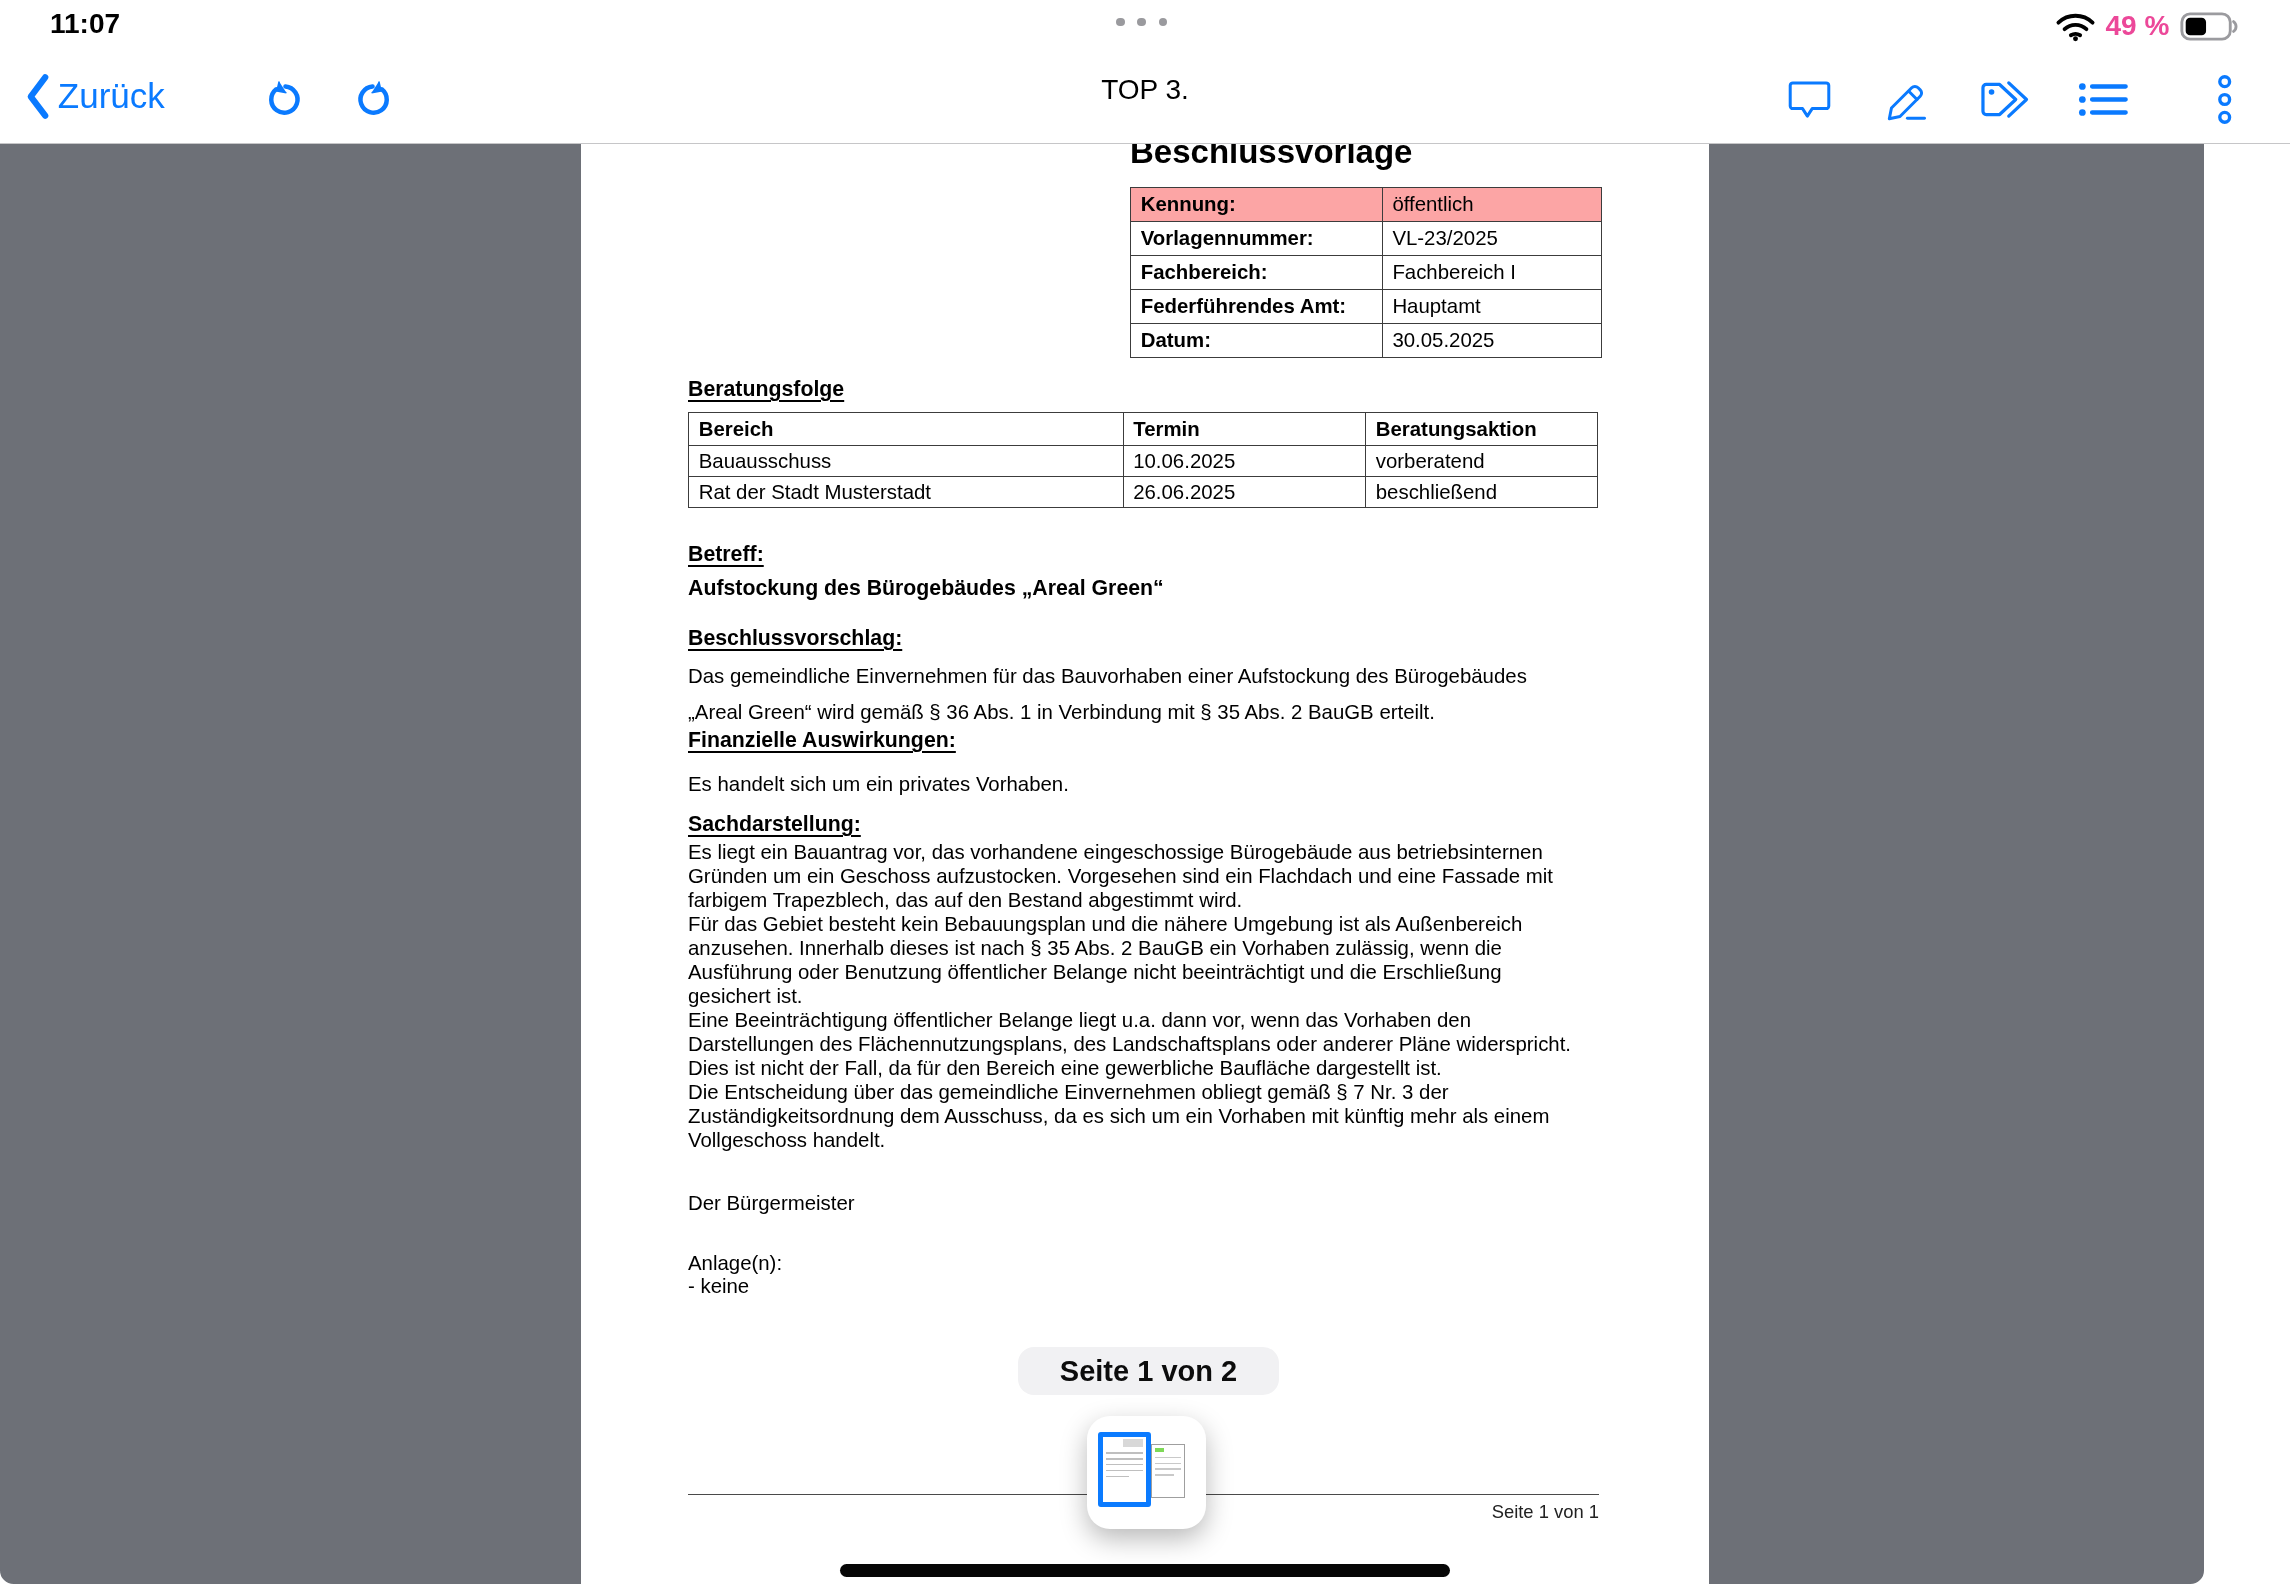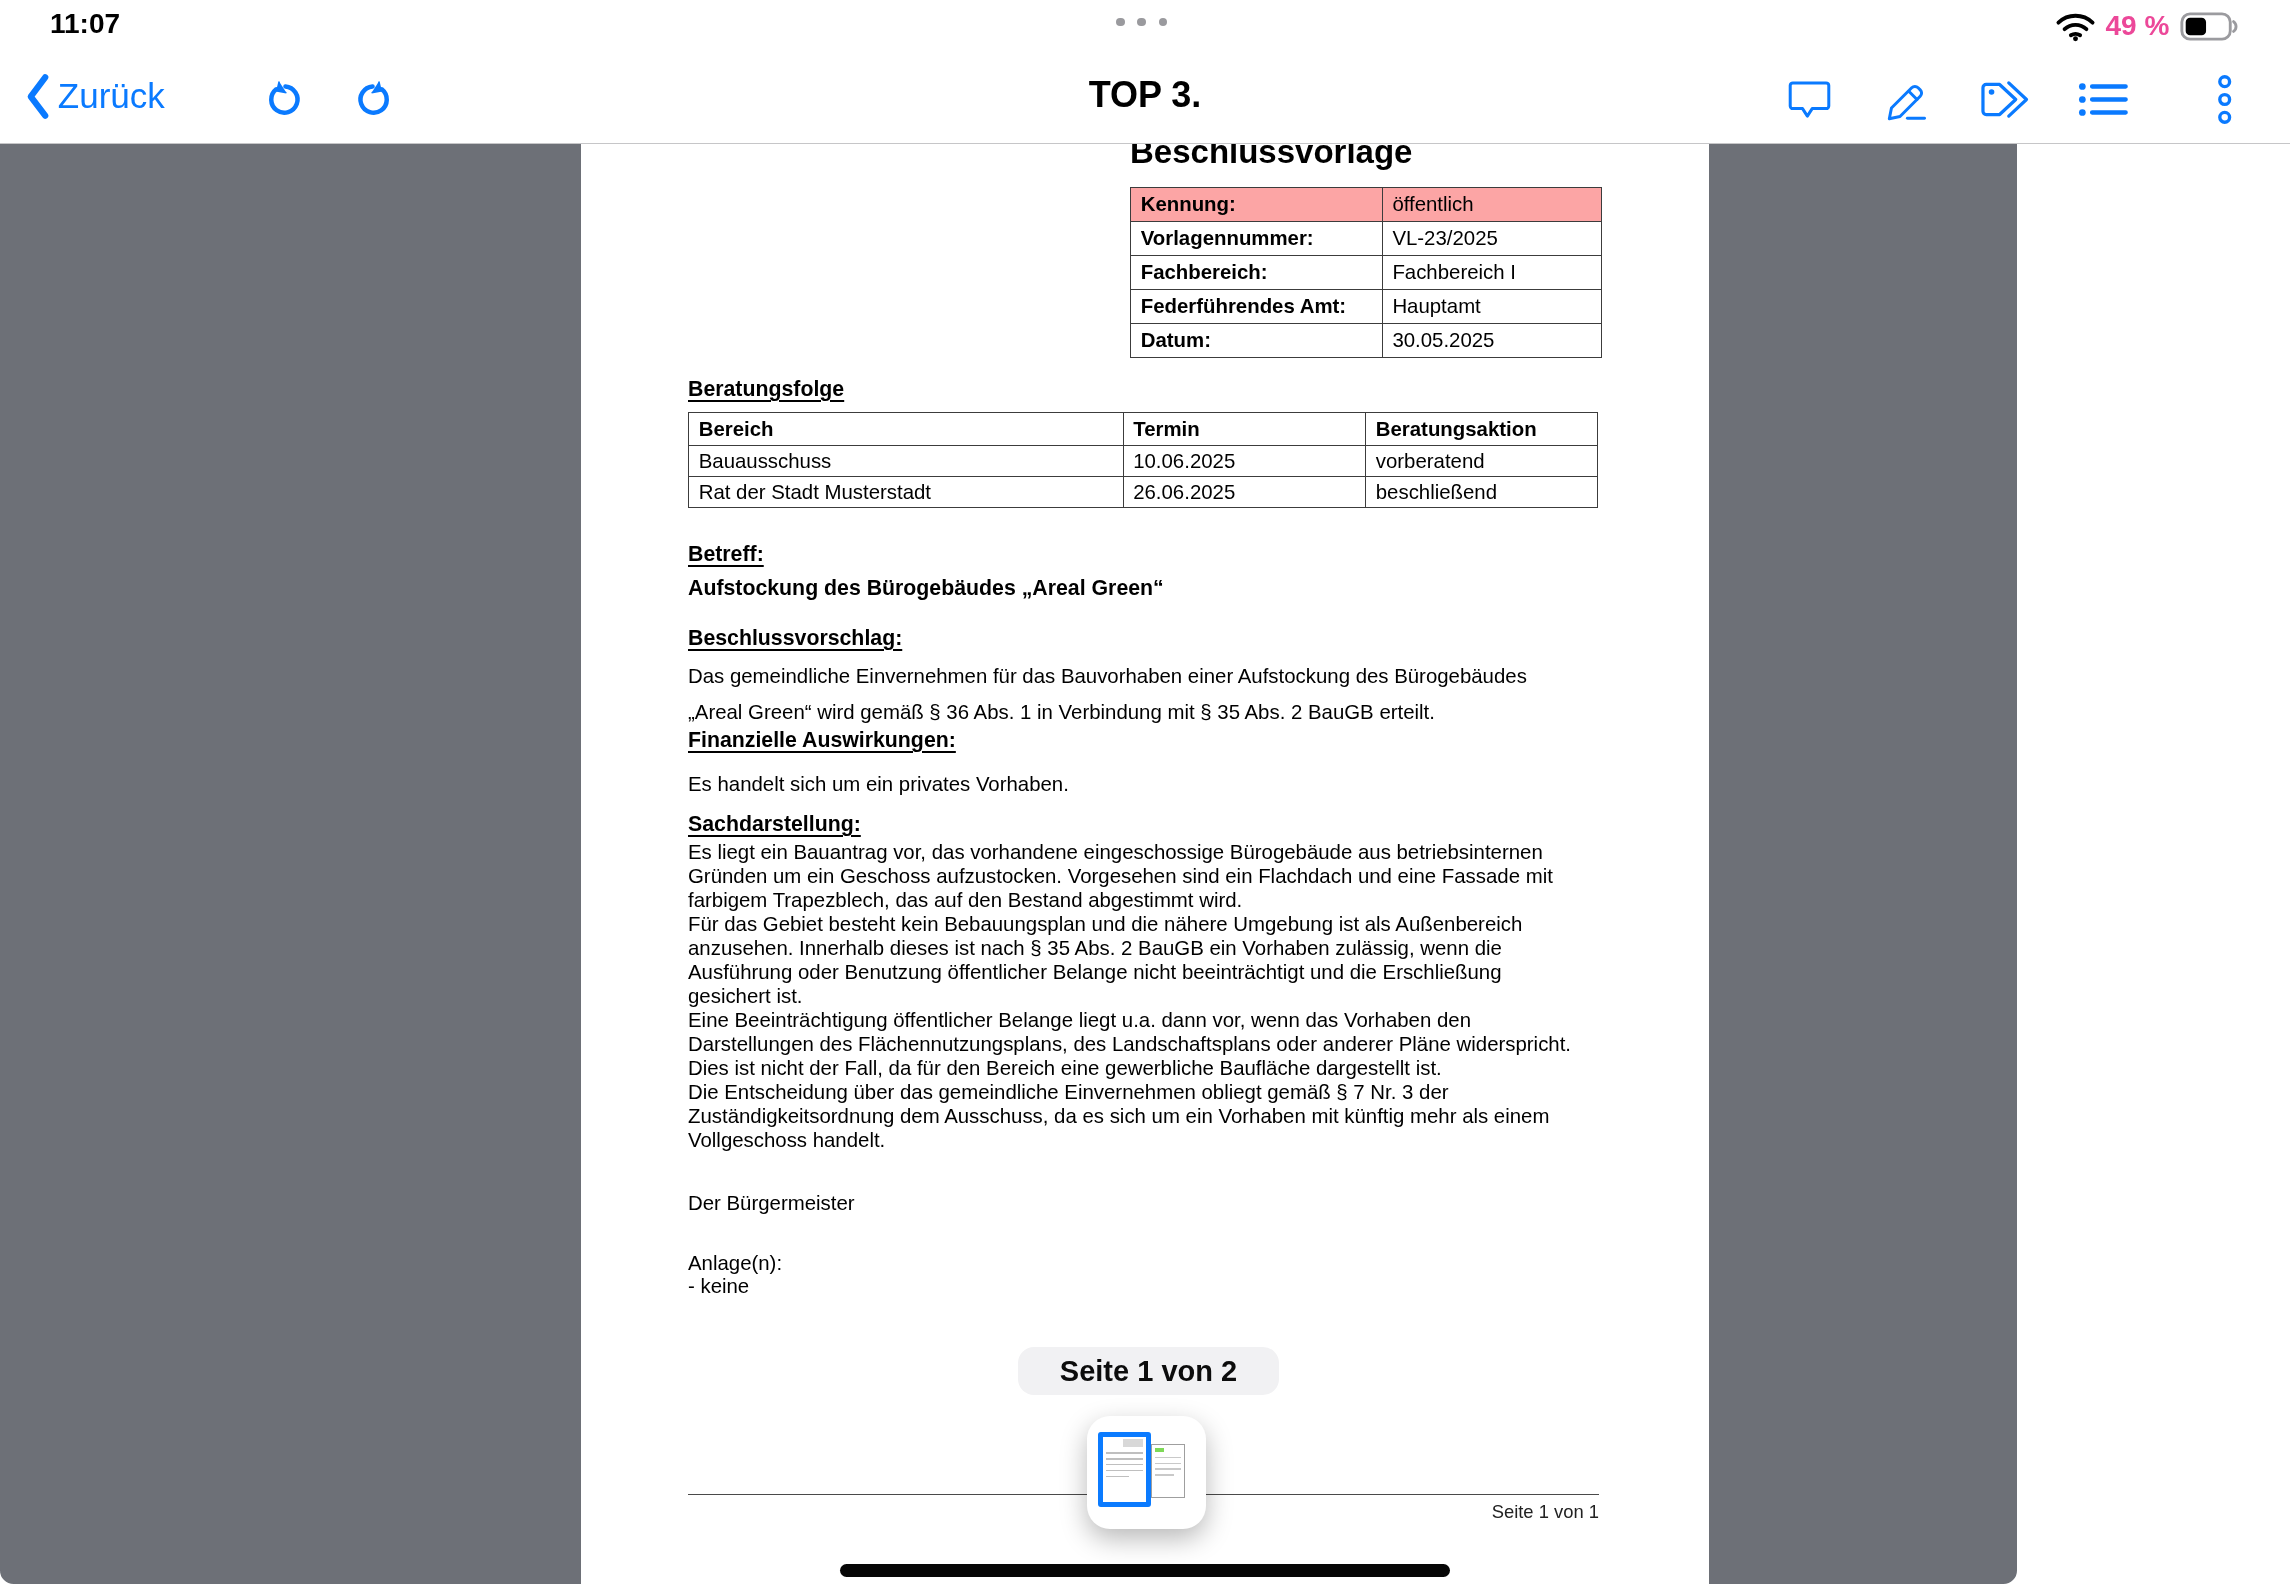--- a/index.html
+++ b/index.html
@@ -14,26 +14,26 @@
   .statusbar{position:absolute;left:0;top:0;width:2280px;height:58px;background:#fff;}
   .time{left:50px;top:7.8px;font-size:28px;font-weight:700;color:#000;}
   .pill-dots{left:1116px;top:17.5px;display:flex;gap:12.6px;}
   .pill-dots span{width:8.7px;height:8.7px;border-radius:50%;background:#9a9a9e;display:block;}
   .status-right{right:37px;top:9.7px;display:flex;align-items:center;gap:9.7px;}
   .batt-text{font-size:28px;font-weight:700;color:#ec4899;}
 
   .navbar{position:absolute;left:0;top:58px;width:2290px;height:85px;background:#fff;border-bottom:1px solid #c6c6c8;}
   .back-btn{position:absolute;left:25px;top:13.6px;display:flex;align-items:center;gap:7.8px;cursor:pointer;}
   .back-label{font-size:35px;color:#0a7aff;}
-  .nav-title{position:absolute;left:980px;top:15.5px;width:330px;text-align:center;font-size:36px;font-weight:700;color:#000;}
+  .nav-title{position:absolute;left:980px;top:15.5px;width:330px;text-align:center;font-size:28px;font-weight:400;color:#000;}
   .icon-btn{position:absolute;top:13.6px;width:54px;height:56px;display:flex;align-items:center;justify-content:center;}
 
   
   .viewer{
-    position:absolute;left:0;top:144px;width:2017px;height:1440px;
+    position:absolute;left:0;top:144px;width:2204px;height:1440px;
     background:#6d7077;border-radius:0 0 13.6px 13.6px;overflow:hidden;
   }
 
   
   .page{position:absolute;left:581px;top:-58px;width:1128px;height:1766px;background:#ffffff;color:#000;}
   .doc-h1{left:549px;top:47px;font-size:33px;font-weight:700;line-height:37px;}
   .u-head{font-size:21.3px;font-weight:700;text-decoration:underline;text-decoration-thickness:1.9px;text-underline-offset:3.9px;}
   .b-text{font-size:21.3px;font-weight:700;}
   .body-text{font-size:20.4px;line-height:36px;white-space:pre-line;}
 

